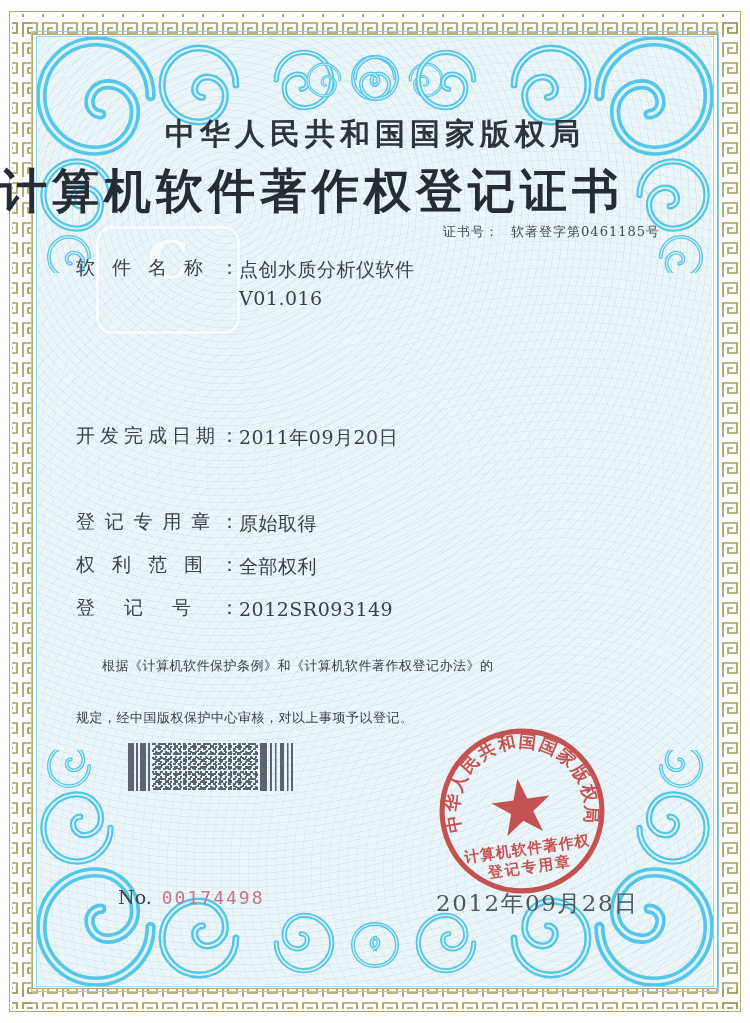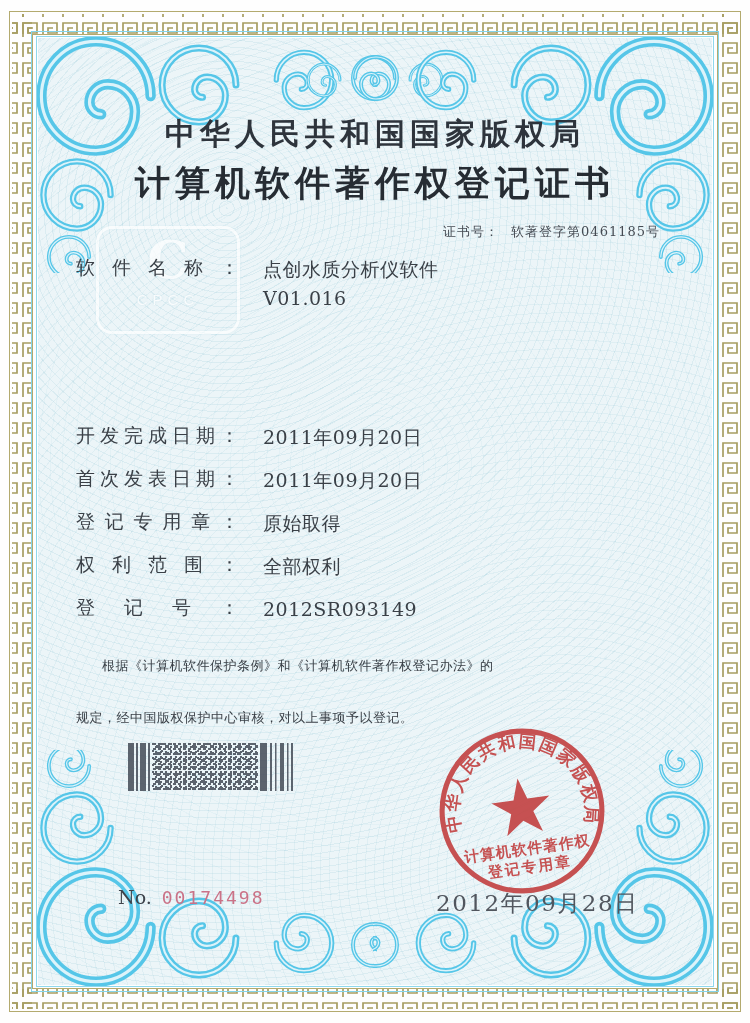--- a/index.html
+++ b/index.html
@@ -28,39 +28,39 @@
   .corner.bl{left:37px;bottom:37px;transform:scaleY(-1);}
   .corner.br{right:37px;bottom:37px;transform:scale(-1,-1);}
   
   .watermark{
     position:absolute;left:96px;top:226px;width:138px;height:102px;
     border:3px solid rgba(255,255,255,0.85);border-radius:16px;opacity:.8;
     box-shadow:0 0 2px rgba(160,205,220,0.35), inset 0 0 2px rgba(160,205,220,0.35);
     text-align:center;color:rgba(255,255,255,0.95);
   }
   .watermark .wm-letter{font-size:52px;line-height:62px;font-weight:bold;text-shadow:0 0 2px rgba(150,200,215,0.5);}
-  .watermark .wm-text{font-size:15px;letter-spacing:5px;font-family:Liberation Sans, sans-serif;text-shadow:0 0 2px rgba(150,200,215,0.5);}
+  .watermark .wm-text{font-size:15px;letter-spacing:5px;font-family:Liberation Mono, monospace;text-shadow:0 0 2px rgba(150,200,215,0.5);}
   
   .authority{
     position:absolute;left:0;top:114px;width:100%;text-align:center;
     font-size:30px;font-weight:bold;letter-spacing:5px;color:#2e343c;
   }
   .cert-title{
-    position:absolute;left:0;top:160px;width:100%;text-align:center;
-    font-size:35px;font-weight:bold;letter-spacing:5px;color:#262c33;
+    position:absolute;left:0;top:160px;width:100%;text-align:left;
+    font-size:47px;font-weight:bold;letter-spacing:5px;color:#262c33;
   }
   .certno{position:absolute;right:90px;top:223px;font-size:13px;color:#454b53;letter-spacing:1px;}
   .certno .cn-label{margin-right:12px;font-family:Liberation Serif, serif;}
   
   .field{position:absolute;left:76px;font-size:19px;color:#3a4047;white-space:nowrap;}
   .field .f-label{
     display:inline-block;width:163px;vertical-align:top;
     text-align:justify;text-align-last:justify;text-justify:inter-character;
   }
-  .field .f-value{display:inline-block;margin-left:24px;white-space:pre-line;line-height:1.55;vertical-align:top;letter-spacing:0.5px;}
+  .field .f-value{display:inline-block;margin-left:0;white-space:pre-line;line-height:1.55;vertical-align:top;letter-spacing:0.5px;}
   .f1{top:255px;} .f2{top:339px;} .f3{top:423px;} .f4{top:466px;} .f5{top:509px;} .f6{top:552px;} .f7{top:595px;}
   
   .statement{
     position:absolute;left:76px;top:640px;width:596px;
     font-size:13px;line-height:52px;color:#3a4047;letter-spacing:0.5px;
     text-indent:2em;white-space:pre-line;
   }
   
   .barcode{position:absolute;left:128px;top:743px;opacity:.85;}
   
@@ -137,23 +137,20 @@
   <div class="certno">
     <span class="cn-label">证书号：</span><span>软著登字第0461185号</span>
   </div>
 
   <div class="field f1">
     <span class="f-label">软件名称：</span><span class="f-value">点创水质分析仪软件
 V01.016</span>
   </div>
   <div class="field f3">
     <span class="f-label">开发完成日期：</span><span class="f-value">2011年09月20日</span>
-  </div>
-  <div class="field f4">
-    <span class="f-label">首次发表日期：</span><span class="f-value">2011年09月20日</span>
   </div>
   <div class="field f5">
     <span class="f-label">登记专用章：</span><span class="f-value">原始取得</span>
   </div>
   <div class="field f6">
     <span class="f-label">权利范围：</span><span class="f-value">全部权利</span>
   </div>
   <div class="field f7">
     <span class="f-label">登记号：</span><span class="f-value">2012SR093149</span>
   </div>

